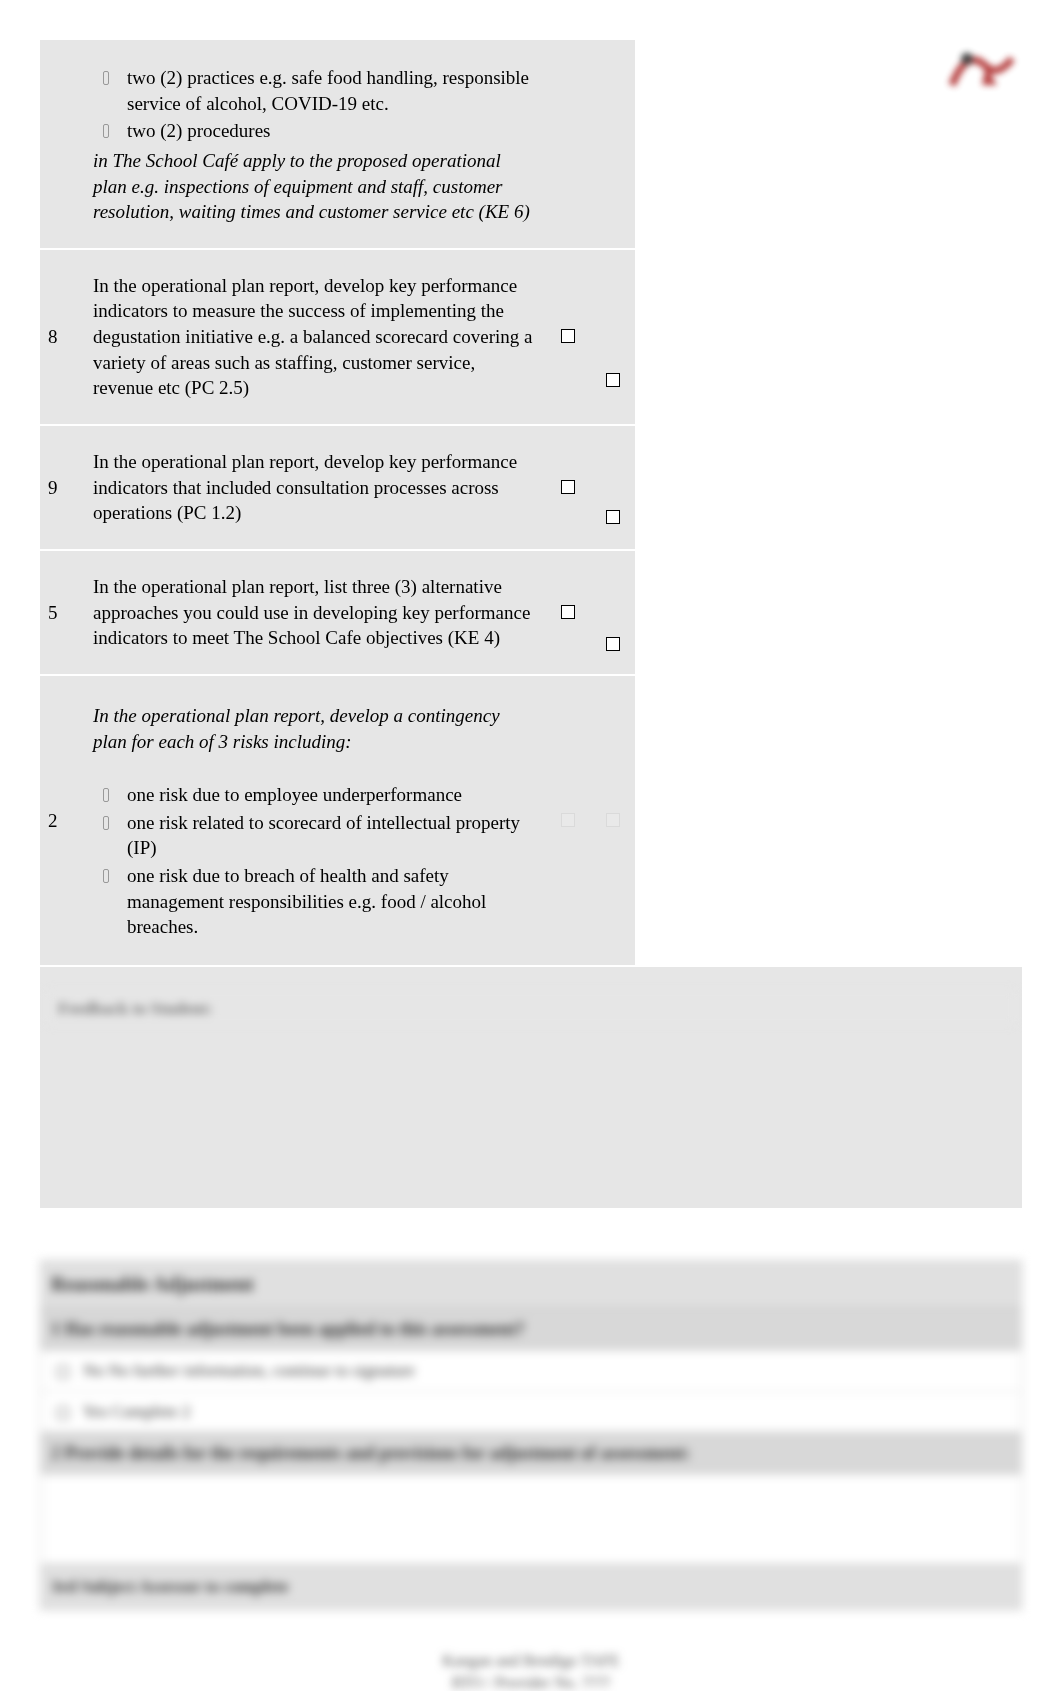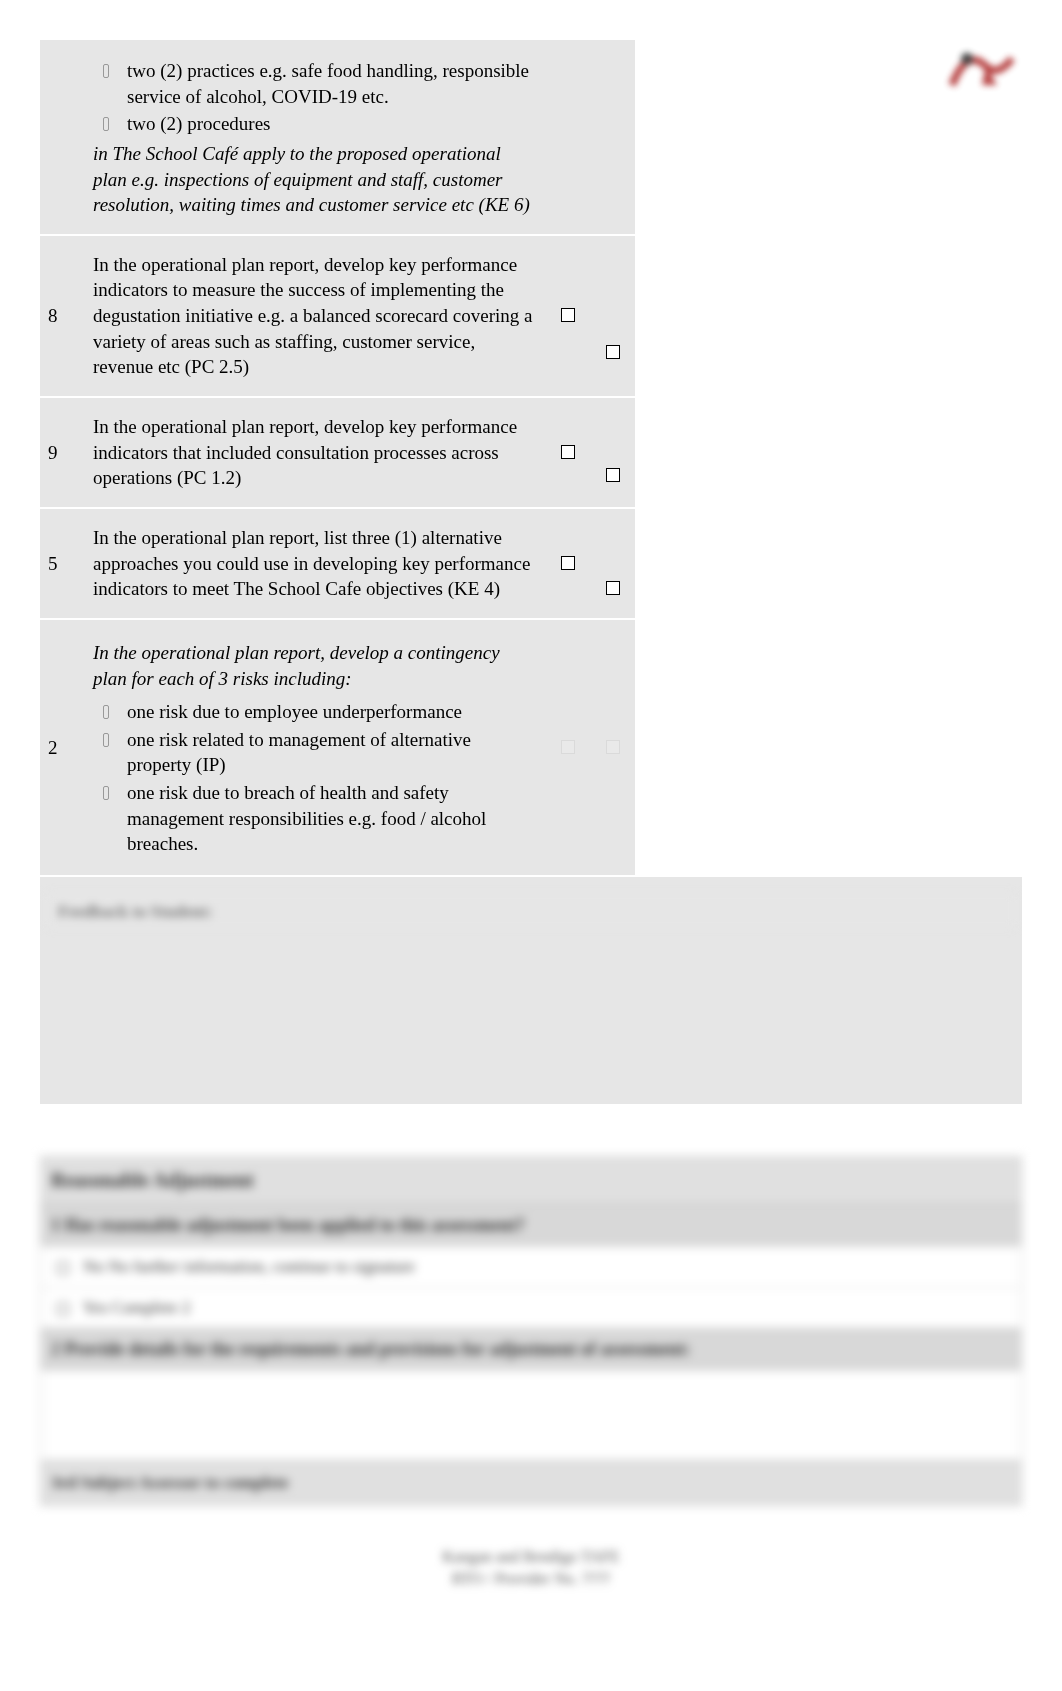--- a/index.html
+++ b/index.html
@@ -25,21 +25,21 @@
       filter: blur(3px);
       opacity: 0.9;
     }
     .logo svg { width: 100%; height: 100%; }
     table.main {
       width: 100%;
       border-collapse: collapse;
       background: #e6e6e6;
     }
     table.main td {
-      padding: 16px 8px;
+      padding: 23px 8px;
       vertical-align: middle;
       font-size: 19px;
       line-height: 1.35;
     }
     table.main tr { border-bottom: 2px solid #fff; }
     .col-num { width: 45px; text-align: left; padding-left: 12px; }
     .col-desc { width: 460px; padding-right: 16px; }
     .col-chk { width: 45px; text-align: center; }
     .col-comment { width: auto; background: #fff; }
     .chkbox {
@@ -180,33 +180,33 @@
     <tr>
       <td class="col-num">9</td>
       <td class="col-desc">In the operational plan report, develop key performance indicators that included consultation processes across operations (PC 1.2)</td>
       <td class="col-chk"><span class="chkbox"></span></td>
       <td class="col-chk" style="vertical-align: bottom; padding-bottom:18px;"><span class="chkbox"></span></td>
       <td class="col-comment"></td>
     </tr>
 
     <tr>
       <td class="col-num">5</td>
-      <td class="col-desc">In the operational plan report, list three (1) alternative approaches you could use in developing key performance indicators to meet The School Cafe objectives (KE 4)</td>
+      <td class="col-desc">In the operational plan report, list three (3) alternative approaches you could use in developing key performance indicators to meet The School Cafe objectives (KE 4)</td>
       <td class="col-chk"><span class="chkbox"></span></td>
       <td class="col-chk" style="vertical-align: bottom; padding-bottom:16px;"><span class="chkbox"></span></td>
       <td class="col-comment"></td>
     </tr>
 
     <tr>
       <td class="col-num">2</td>
       <td class="col-desc">
         <div class="intro-text">In the operational plan report, develop a contingency plan for each of 3 risks including:</div>
-        <ul class="bullet-list" style="margin-top:8px;">
+        <ul class="bullet-list" style="margin-top:28px;">
           <li>one risk due to employee underperformance</li>
-          <li>one risk related to management of alternative property (IP)</li>
+          <li>one risk related to scorecard of intellectual property (IP)</li>
           <li>one risk due to breach of health and safety management responsibilities e.g. food / alcohol breaches.</li>
         </ul>
       </td>
       <td class="col-chk"><span class="chkbox" style="opacity:0.15; border-color:#999;"></span></td>
       <td class="col-chk"><span class="chkbox" style="opacity:0.15; border-color:#999;"></span></td>
       <td class="col-comment"></td>
     </tr>
 
     <tr class="feedback-row">
       <td colspan="5">

